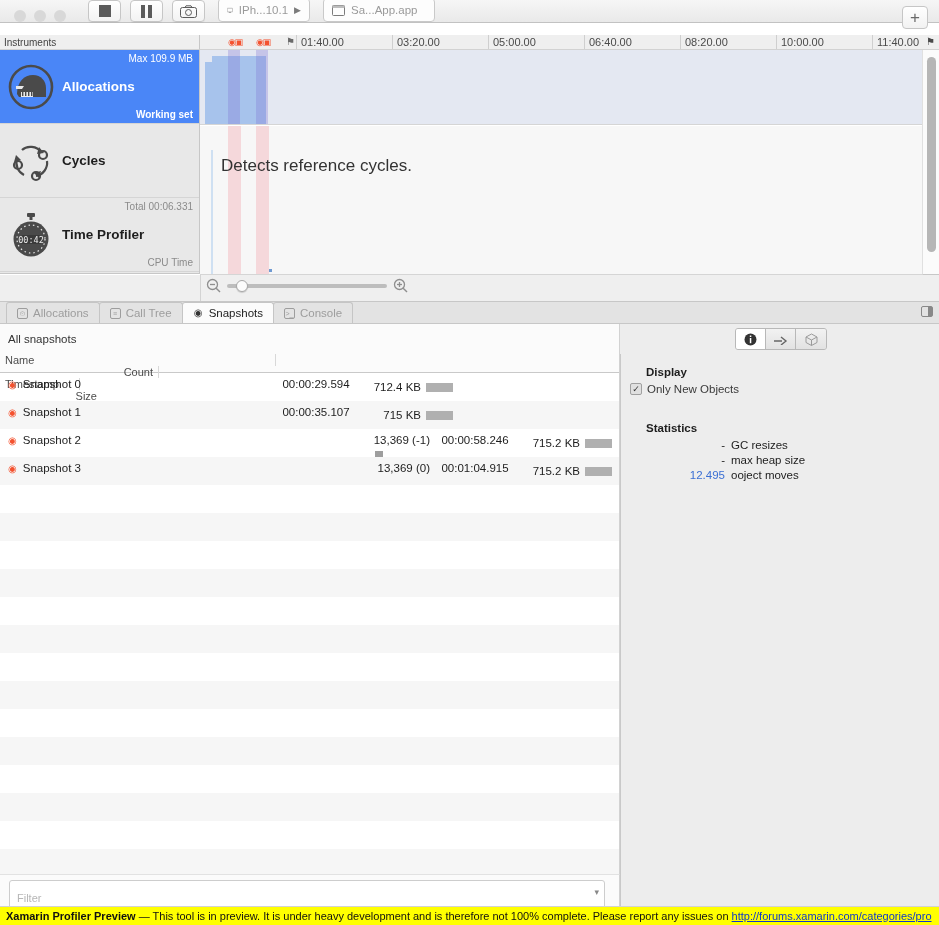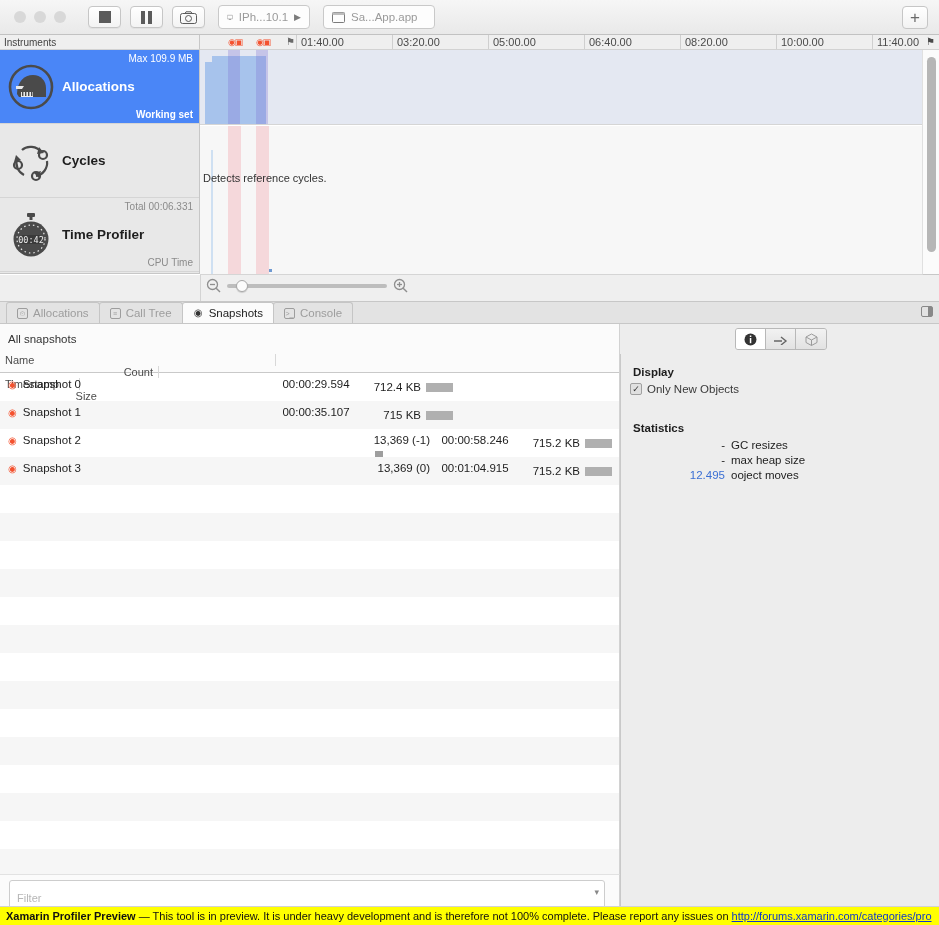--- a/index.html
+++ b/index.html
@@ -9,24 +9,24 @@
     font-size: 11px;
     color: #222;
     background: #ffffff;
     overflow: hidden;
     -webkit-font-smoothing: antialiased;
   }
   #app { position: relative; width: 939px; height: 925px; }
 
   
   .toolbar {
-    position: absolute; left:0; top:0; width:939px; height:35px;
+    position: absolute; left:0; top:0; width:939px; height:23px;
     background: linear-gradient(#f6f6f6, #e9e9e9);
     border-bottom: 1px solid #c2c2c2;
-    display: flex; align-items: center;
+    display: flex; align-items: flex-end;
   }
   .traffic { display:flex; gap:8px; margin-left:14px; }
   .traffic span {
     width:12px; height:12px; border-radius:50%;
     background:#d8d8d8; display:block;
   }
   .tb-btn {
     height:22px; min-width:33px;
     background: linear-gradient(#ffffff,#f3f3f3);
     border:1px solid #c6c6c6; border-radius:4px;
@@ -132,21 +132,21 @@
   }
   .snap-band {
     position:absolute; top:0; bottom:0; background:rgba(127,112,210,0.30);
   }
   .track-cycles {
     position:absolute; left:200px; top:126px; width:722px; height:149px;
     background:#f7f7f7; border-bottom:1px solid #d5d5d5; overflow:hidden;
   }
   .cyc-band { position:absolute; top:0; bottom:0; background:rgba(241,160,170,0.36); }
   .cyc-text {
-    position:absolute; left:3px; top:30px; font-size:11px; color:#333;margin-top:16px;
+    position:absolute; left:21px; top:30px; font-size:17px; color:#333;
   }
   .cyc-blue {
     position:absolute; left:11px; bottom:0; width:2px; height:124px;
     background:#cfe0f2;
   }
   .cyc-dot {
     position:absolute; left:69px; bottom:2px; width:3px; height:3px;
     background:#6f9ad2;
   }
   .timeline-vscroll {
@@ -296,21 +296,21 @@
   }
 
   
   .inspector {
     position:absolute; left:620px; top:354px; width:319px; height:552px;
     background:#ededed; border-left:1px solid #c9c9c9;
     padding:12px 0 0 0;
   }
   .insp-h {
     font-size:11.5px; font-weight:bold; color:#1d1d1d;
-    padding-left:12px; margin-bottom:5px;
+    padding-left:25px; margin-bottom:5px;
   }
   .insp-h.second { margin-top:27px; }
   .chk-row { display:flex; align-items:center; gap:5px; padding-left:9px; }
   .chk {
     width:12px; height:12px; border:1px solid #a0a0a0; border-radius:2px;
     background:#e0e0e0; display:flex; align-items:center; justify-content:center;
     font-size:9px; color:#333; line-height:1;
   }
   .chk-lbl { font-size:11.5px; color:#3a3a3a; }
   .stat-row {

